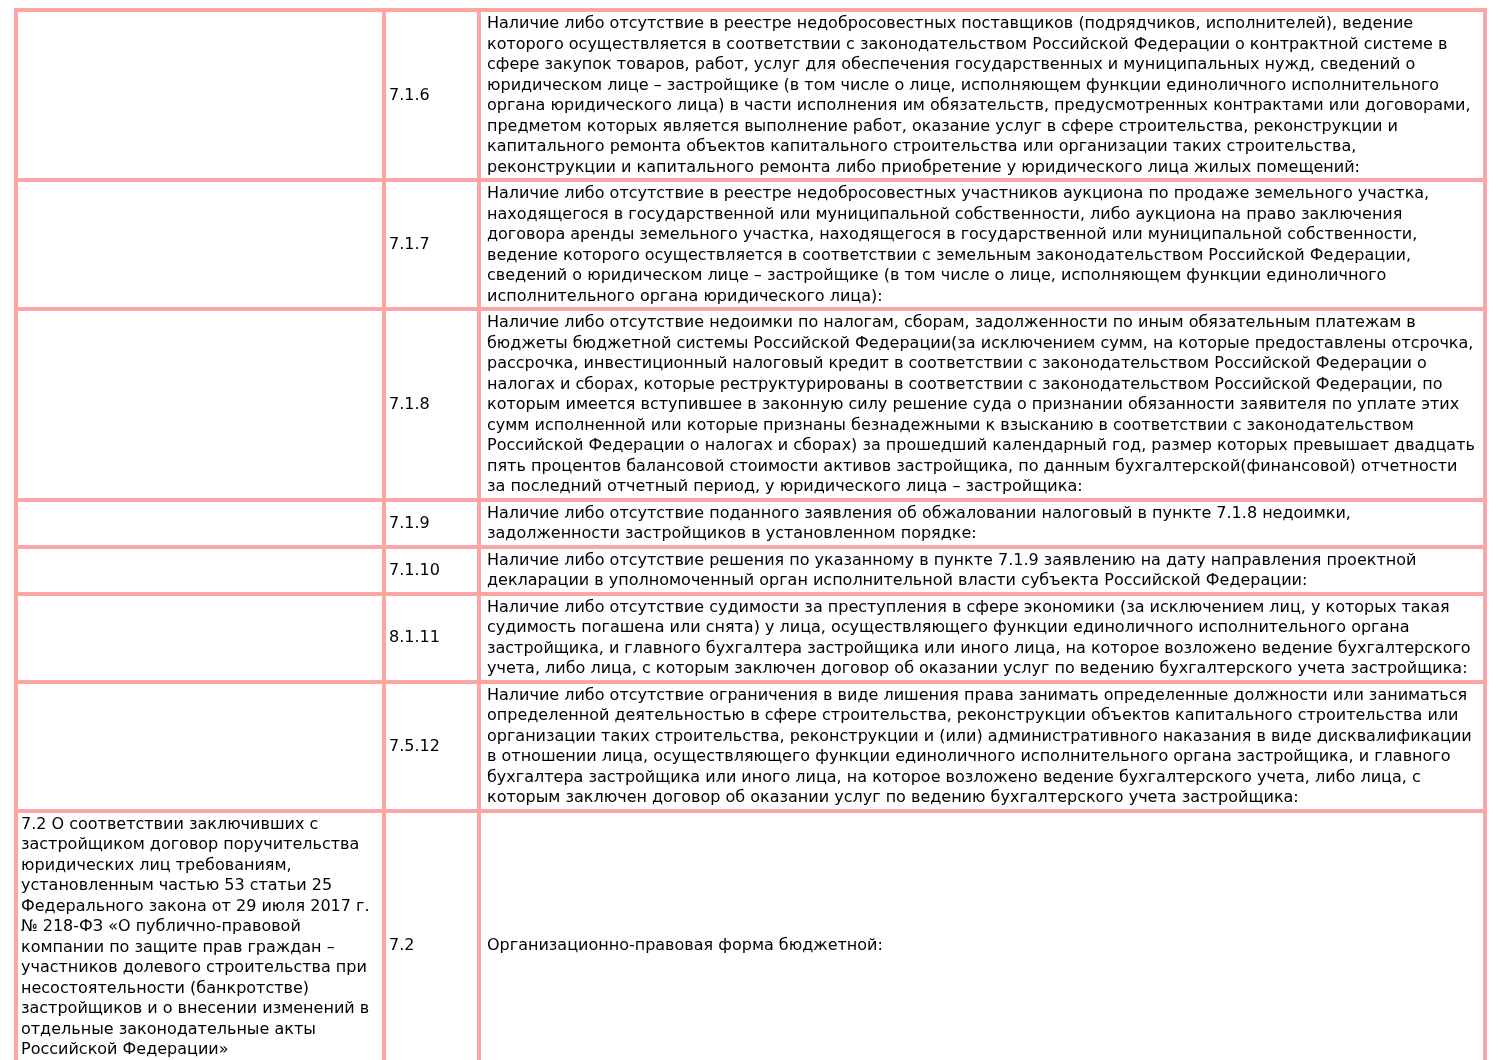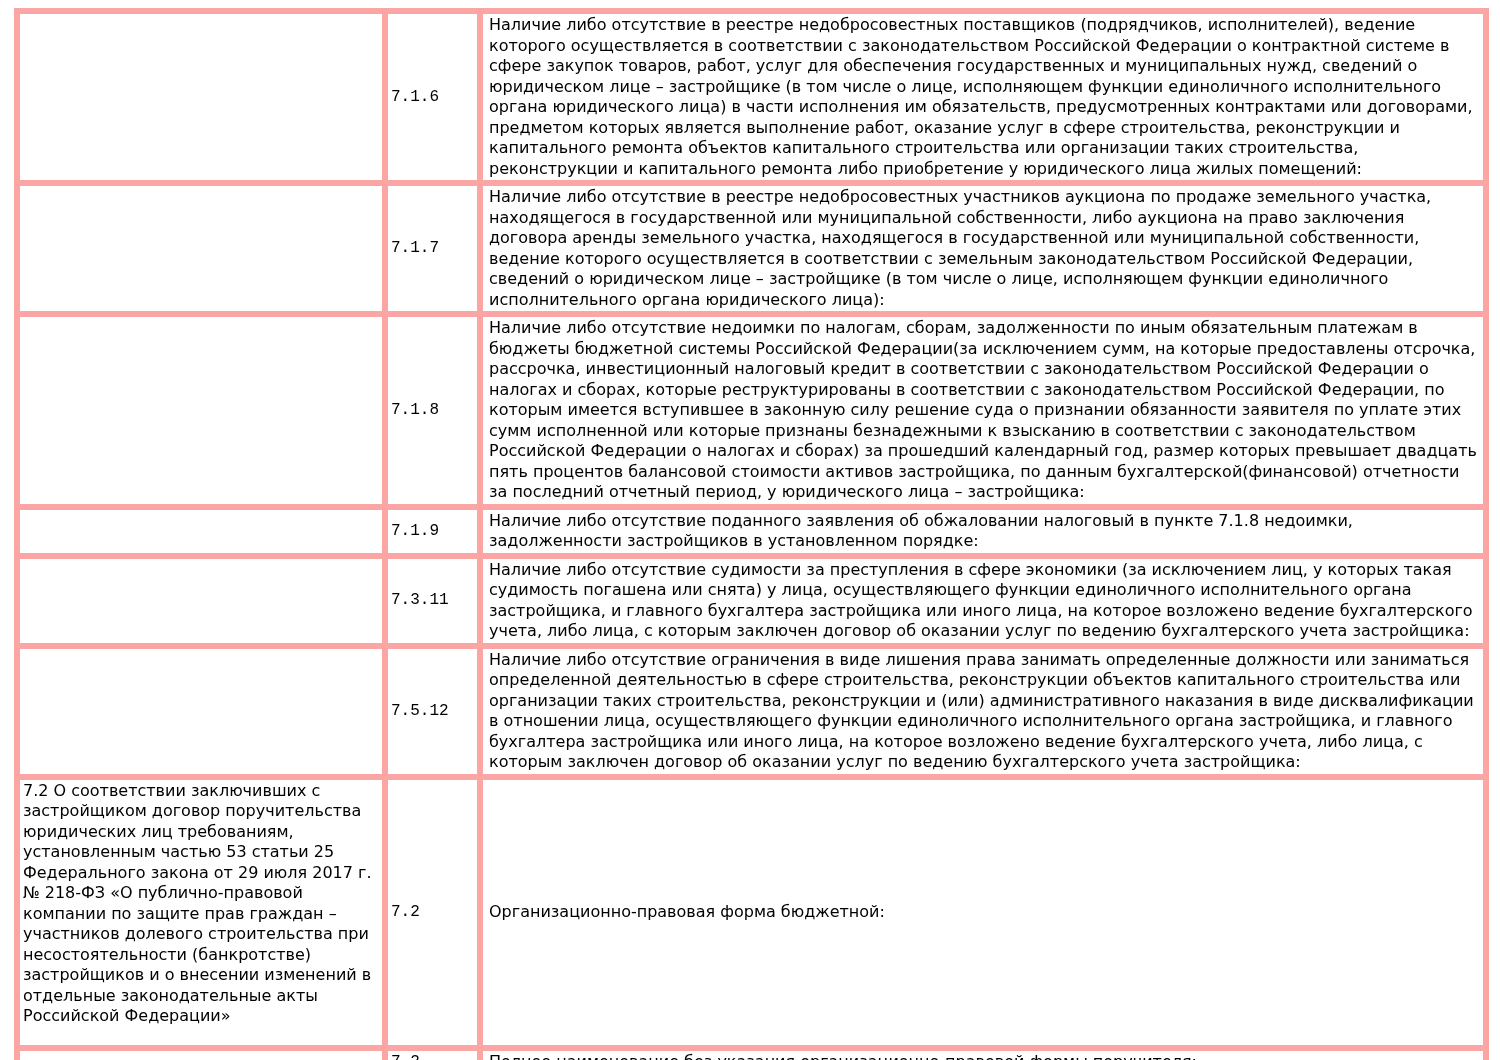--- a/index.html
+++ b/index.html
@@ -23,34 +23,33 @@
     left: 14px;
     top: 8px;
     width: 1469px;
     border-collapse: collapse;
     table-layout: fixed;
     color: #000000;
     font-size: 16px;
     line-height: 20.5px;
   }
   table.decl td {
-    border: 6px solid #fca5a5;
+    border: 4px solid #fca5a5;
     overflow: hidden;
     word-wrap: break-word;
   }
   td.c-desc {
     vertical-align: top;
     text-align: left;
     padding: 1px 3px 18px 3px;
   }
   td.c-num {
     vertical-align: middle;
     text-align: left;
     padding: 0 2px 0 3px;
-    font-family: Liberation Mono, monospace;
   }
   td.c-text {
     vertical-align: middle;
     text-align: left;
     padding: 1px 6px 1px 6px;
   }
 </style>
 </head>
 <body>
 
@@ -75,23 +74,28 @@
       <tr style="height:186px">
         <td class="c-desc"></td>
         <td class="c-num">7.1.8</td>
         <td class="c-text">Наличие либо отсутствие недоимки по налогам, сборам, задолженности по иным обязательным платежам в бюджеты бюджетной системы Российской Федерации(за исключением сумм, на которые предоставлены отсрочка, рассрочка, инвестиционный налоговый кредит в соответствии с законодательством Российской Федерации о налогах и сборах, которые реструктурированы в соответствии с законодательством Российской Федерации, по которым имеется вступившее в законную силу решение суда о признании обязанности заявителя по уплате этих сумм исполненной или которые признаны безнадежными к взысканию в соответствии с законодательством Российской Федерации о налогах и сборах) за прошедший календарный год, размер которых превышает двадцать пять процентов балансовой стоимости активов застройщика, по данным бухгалтерской(финансовой) отчетности за последний отчетный период, у юридического лица – застройщика:</td>
       </tr>
       <tr style="height:45px">
         <td class="c-desc"></td>
         <td class="c-num">7.1.9</td>
         <td class="c-text">Наличие либо отсутствие поданного заявления об обжаловании налоговый в пункте 7.1.8 недоимки, задолженности застройщиков в установленном порядке:</td>
       </tr>
+      <tr style="height:44px">
+        <td class="c-desc"></td>
+        <td class="c-num">7.1.10</td>
+        <td class="c-text">Наличие либо отсутствие решения по указанному в пункте 7.1.9 заявлению на дату направления проектной декларации в уполномоченный орган исполнительной власти субъекта Российской Федерации:</td>
+      </tr>
       <tr style="height:88px">
         <td class="c-desc"></td>
-        <td class="c-num">7.3.11</td>
+        <td class="c-num">8.1.11</td>
         <td class="c-text">Наличие либо отсутствие судимости за преступления в сфере экономики (за исключением лиц, у которых такая судимость погашена или снята) у лица, осуществляющего функции единоличного исполнительного органа застройщика, и главного бухгалтера застройщика или иного лица, на которое возложено ведение бухгалтерского учета, либо лица, с которым заключен договор об оказании услуг по ведению бухгалтерского учета застройщика:</td>
       </tr>
       <tr style="height:120px">
         <td class="c-desc"></td>
         <td class="c-num">7.5.12</td>
         <td class="c-text">Наличие либо отсутствие ограничения в виде лишения права занимать определенные должности или заниматься определенной деятельностью в сфере строительства, реконструкции объектов капитального строительства или организации таких строительства, реконструкции и (или) административного наказания в виде дисквалификации в отношении лица, осуществляющего функции единоличного исполнительного органа застройщика, и главного бухгалтера застройщика или иного лица, на которое возложено ведение бухгалтерского учета, либо лица, с которым заключен договор об оказании услуг по ведению бухгалтерского учета застройщика:</td>
       </tr>
       <tr style="height:243px">
         <td class="c-desc">7.2 О соответствии заключивших с застройщиком договор поручительства юридических лиц требованиям, установленным частью 53 статьи 25 Федерального закона от 29 июля 2017 г. № 218-ФЗ «О публично-правовой компании по защите прав граждан – участников долевого строительства при несостоятельности (банкротстве) застройщиков и о внесении изменений в отдельные законодательные акты Российской Федерации»</td>
         <td class="c-num">7.2</td>

